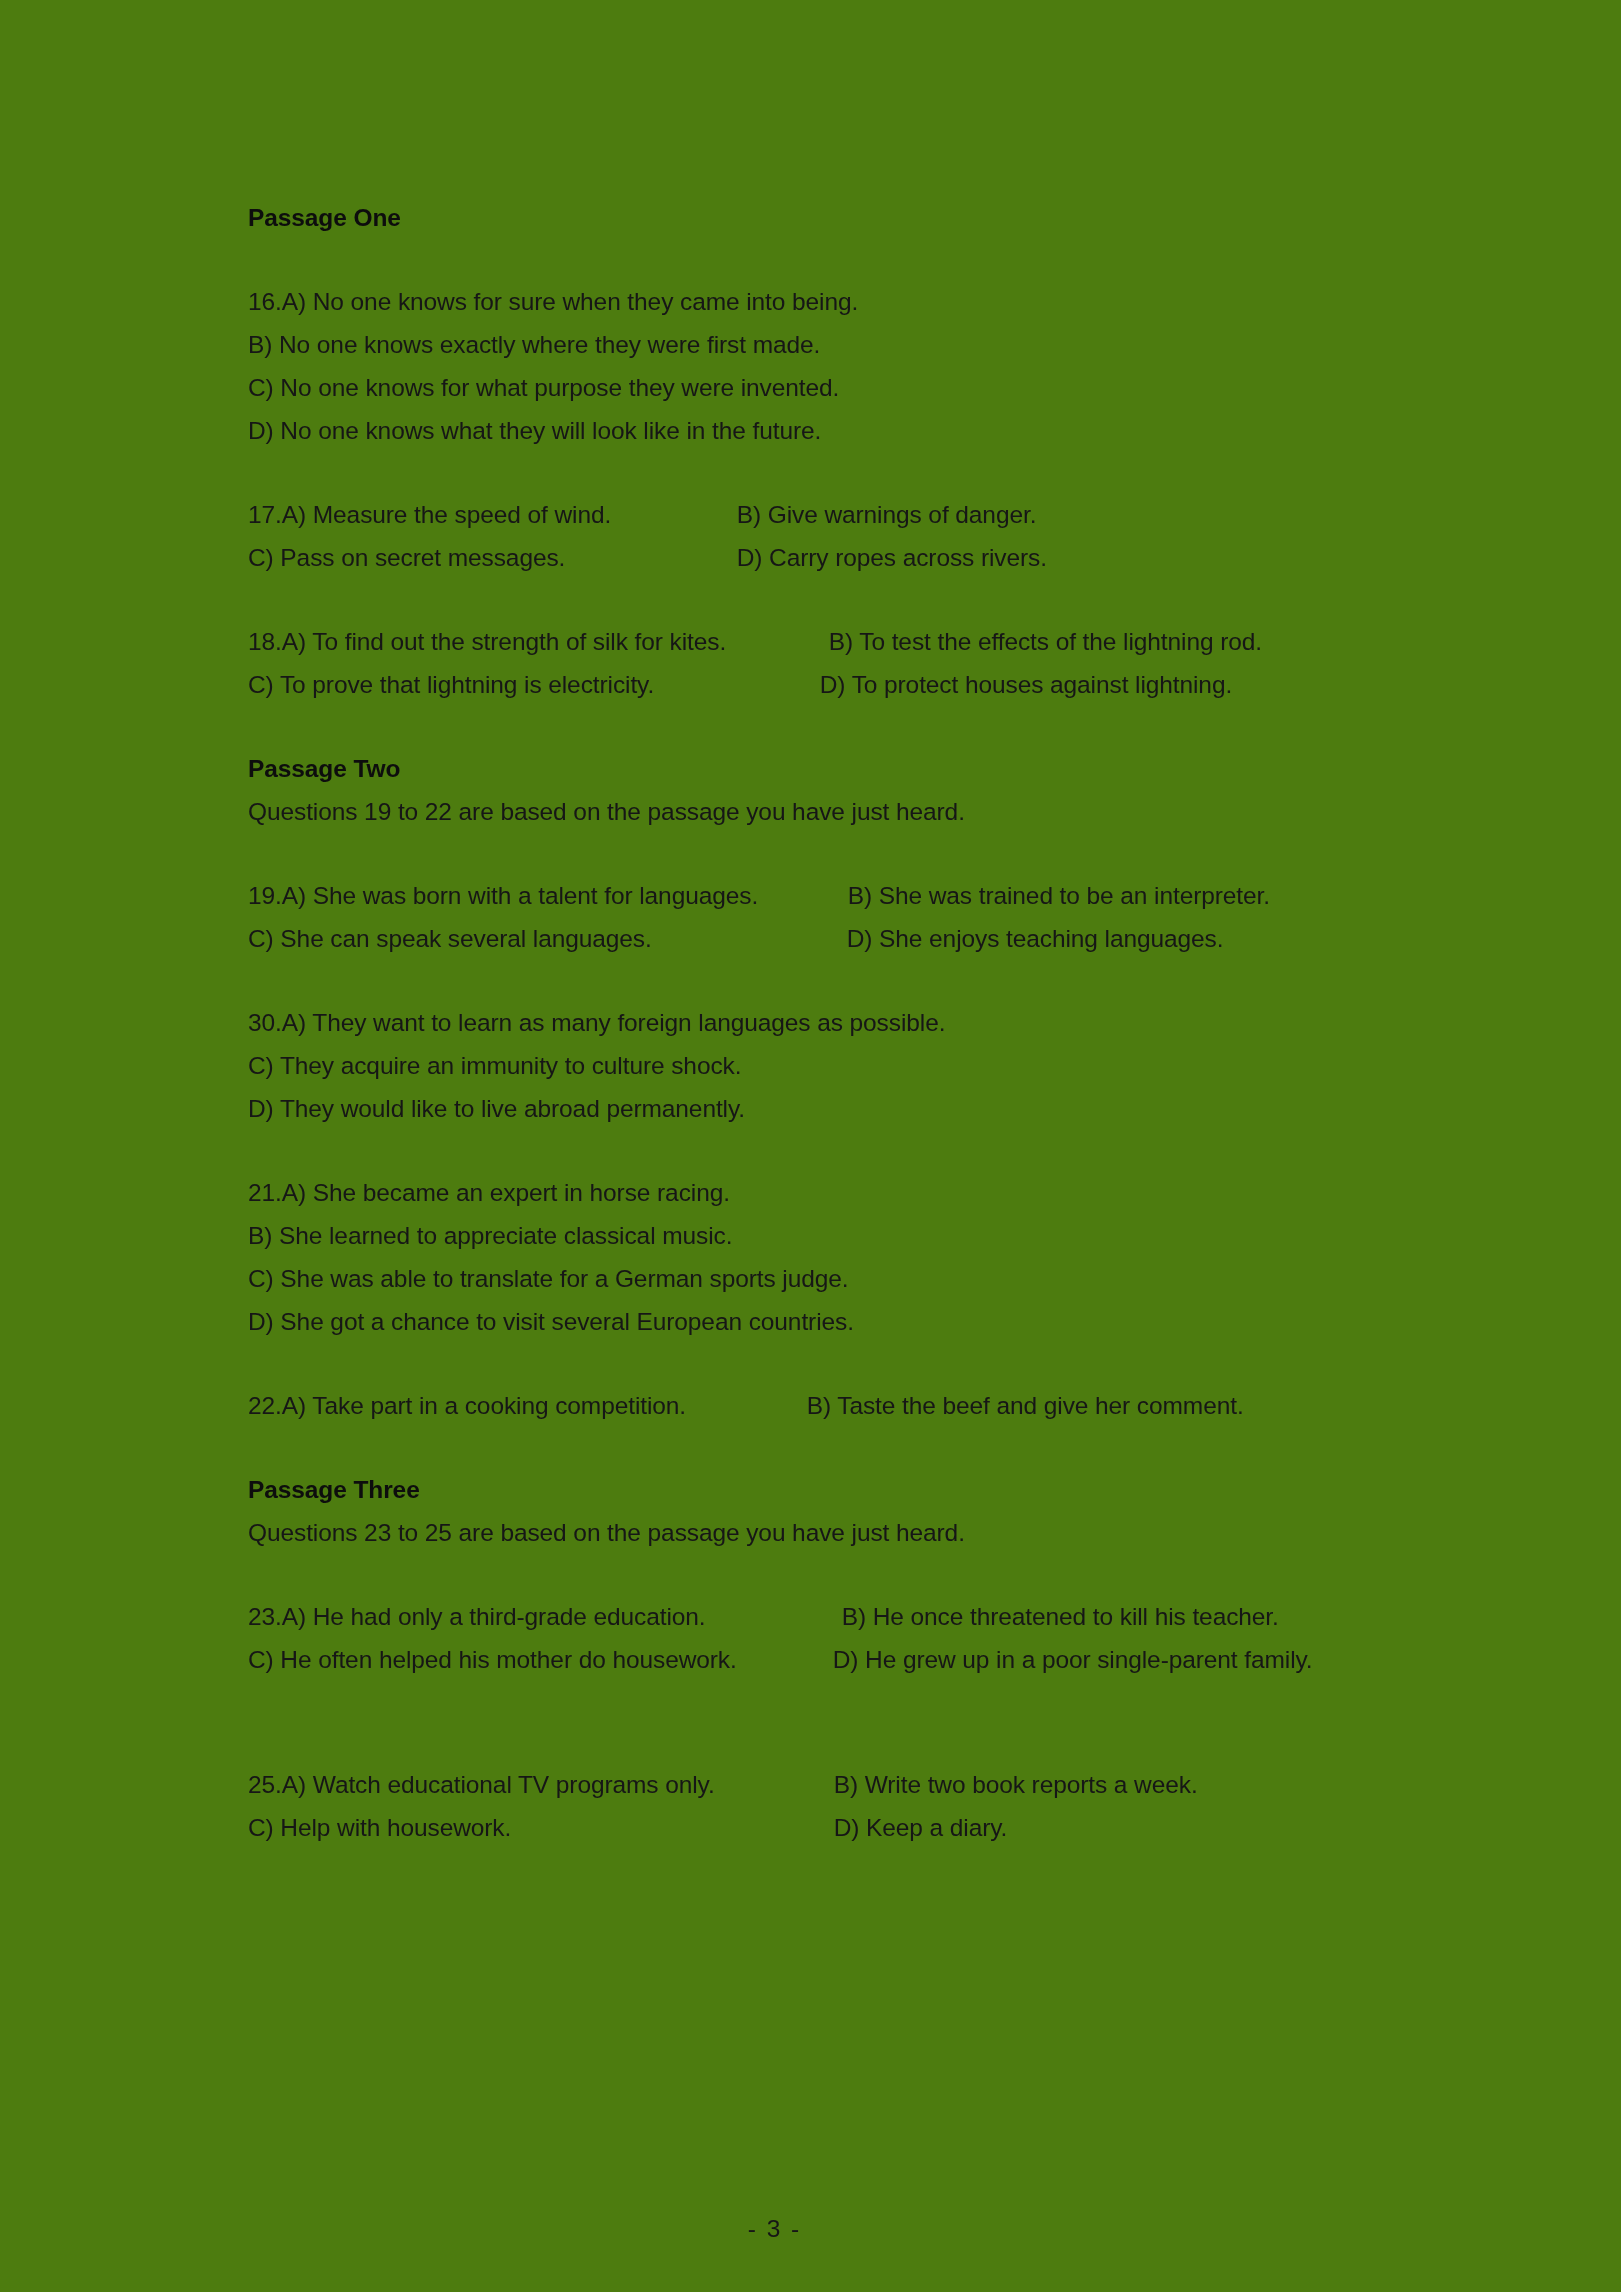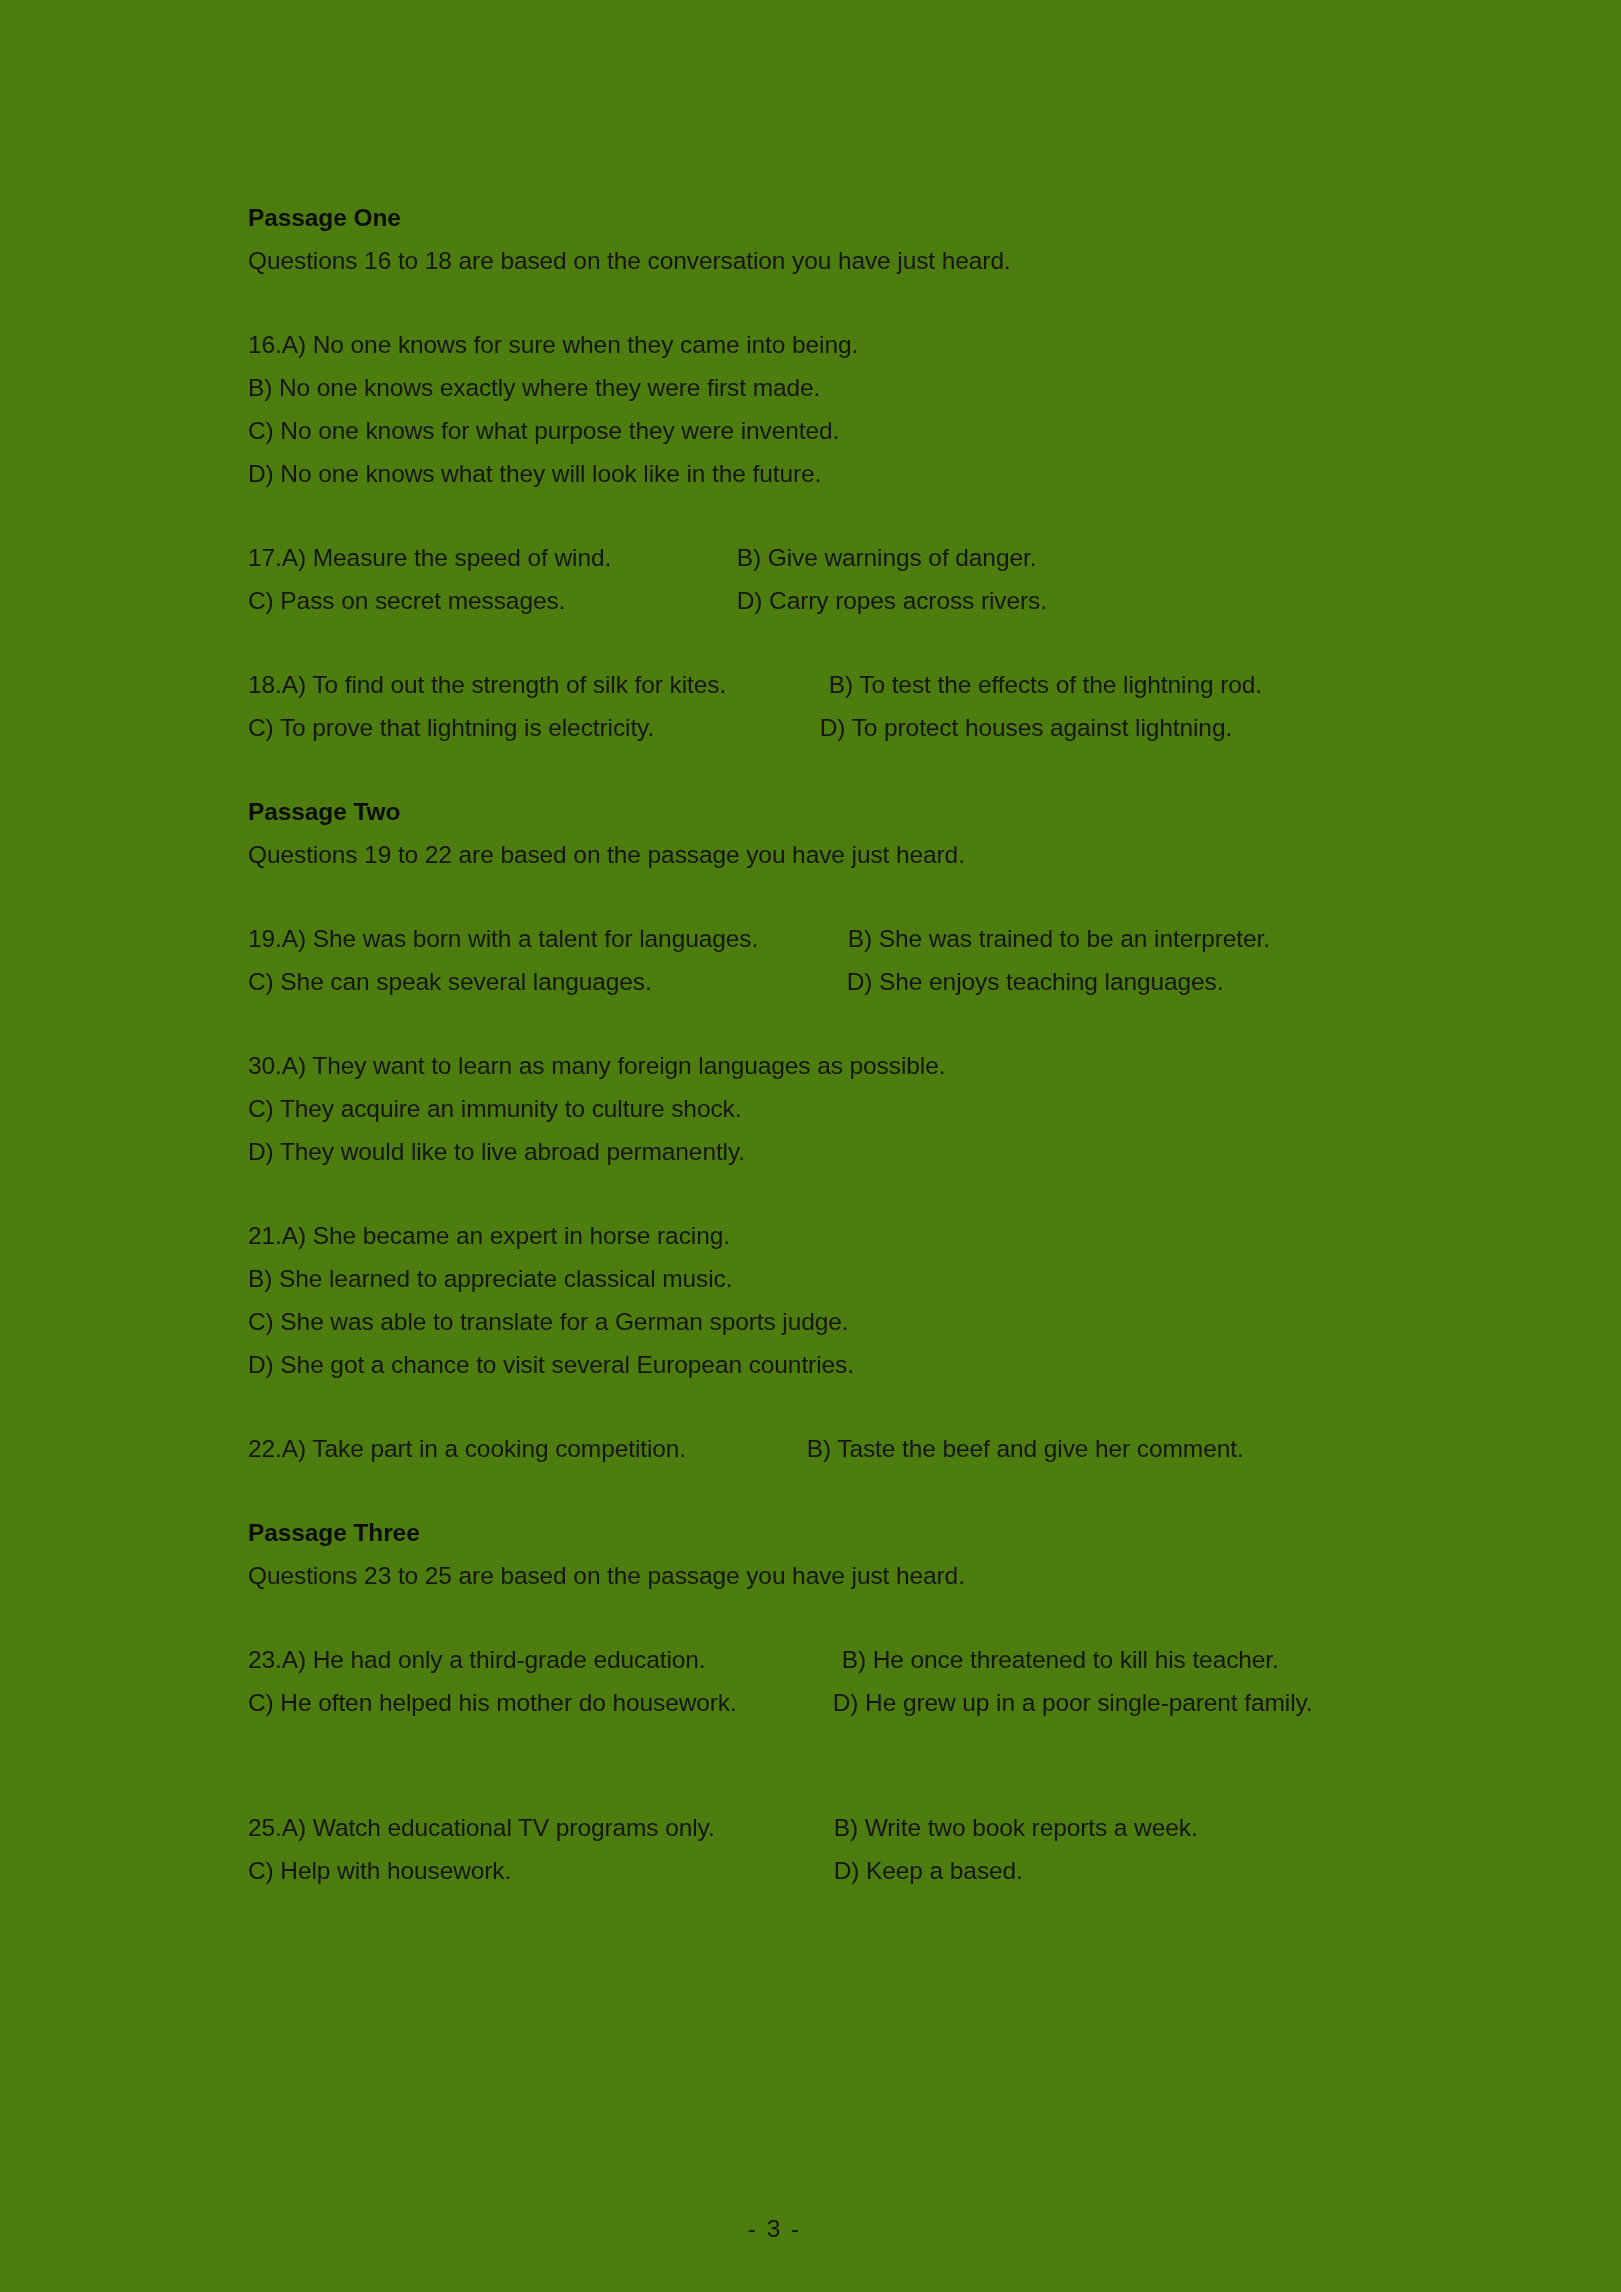--- a/index.html
+++ b/index.html
@@ -47,21 +47,20 @@
     color: #161616;
     letter-spacing: 2px;
   }
 </style>
 </head>
 <body>
 
 <div class="page">
 
   <div class="line title">Passage One</div>
-  <div class="line">Questions 16 to 18 are based on the conversation you have just heard.</div>
   <div class="gap"></div>
 
   <div class="line">16.A) No one knows for sure when they came into being.</div>
   <div class="line">B) No one knows exactly where they were first made.</div>
   <div class="line">C) No one knows for what purpose they were invented.</div>
   <div class="line">D) No one knows what they will look like in the future.</div>
   <div class="gap"></div>
 
   <div class="row">
     <span class="seg" style="width:482px">17.A) Measure the speed of wind.</span>
@@ -129,19 +128,19 @@
   <div class="gap"></div>
 
   <div class="gap"></div>
 
   <div class="row">
     <span class="seg" style="width:579px">25.A) Watch educational TV programs only.</span>
     <span class="seg">B) Write two book reports a week.</span>
   </div>
   <div class="row">
     <span class="seg" style="width:579px">C) Help with housework.</span>
-    <span class="seg">D) Keep a based.</span>
+    <span class="seg">D) Keep a diary.</span>
   </div>
 
   <div class="footer">- 3 -</div>
 
 </div>
 
 
 </body></html>

